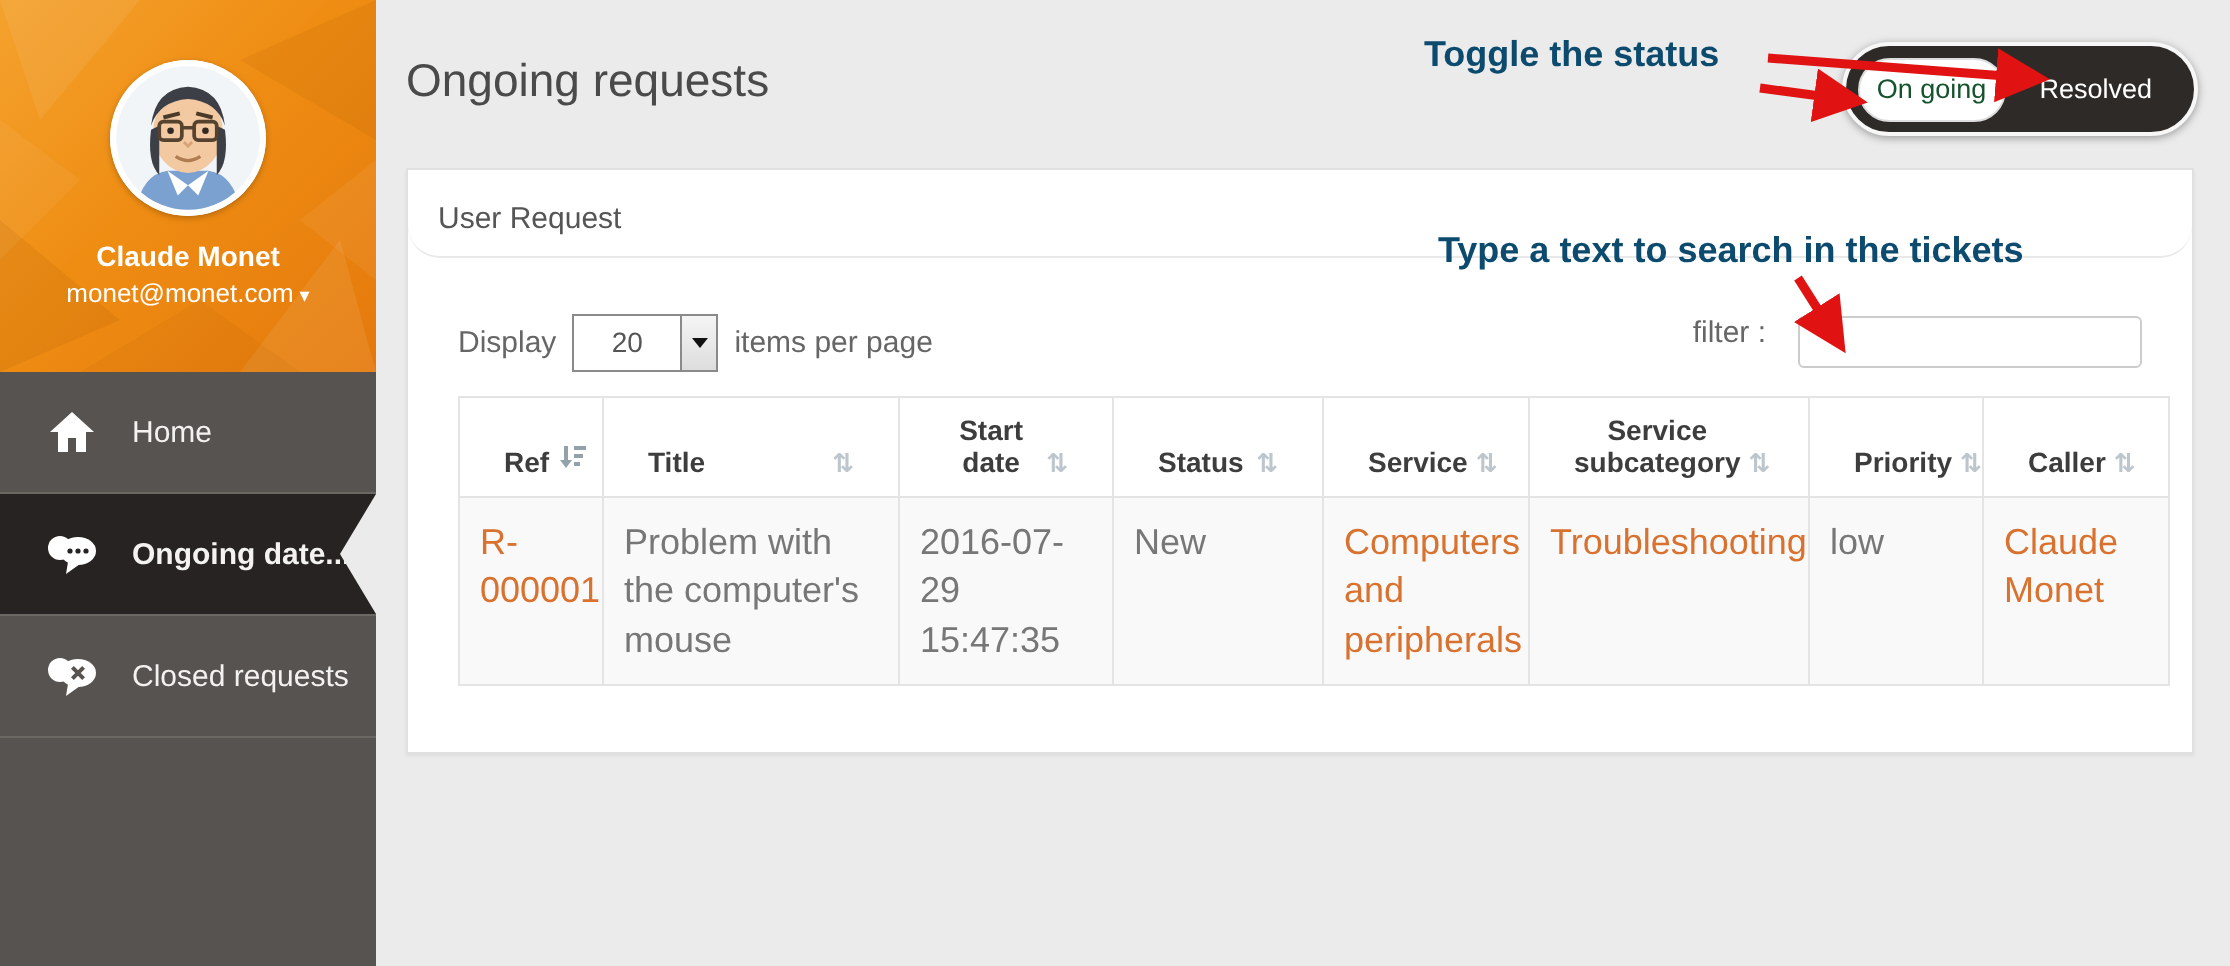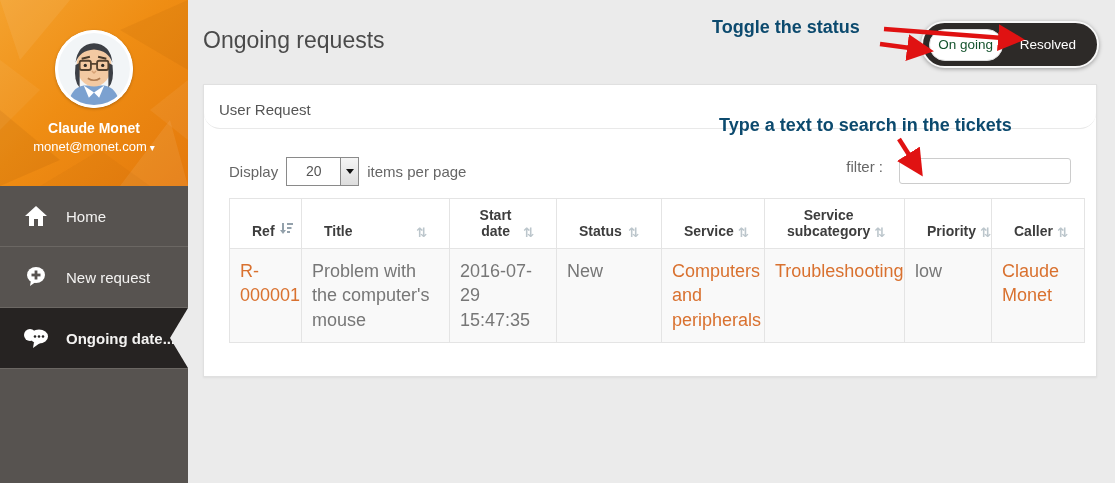--- a/index.html
+++ b/index.html
@@ -179,43 +179,43 @@
 
   <nav>
     <div class="nav-item">
       <span class="nav-icon">
         <svg width="24" height="22" viewBox="0 0 24 22">
           <polygon points="12,1 23,11 19,11 19,21 14,21 14,14 10,14 10,21 5,21 5,11 1,11" fill="#fff"></polygon>
         </svg>
       </span>
       <span>Home</span>
     </div>
-    <div class="nav-item">
-      <span class="nav-icon">
-        <svg width="24" height="22" viewBox="0 0 24 22">
-          <ellipse cx="12" cy="9" rx="9" ry="8" fill="#fff"></ellipse>
-          <polygon points="7,14 6,20 13,15" fill="#fff"></polygon>
-          <rect x="10.6" y="4.5" width="2.8" height="9" class="cut"></rect>
-          <rect x="7.5" y="7.6" width="9" height="2.8" class="cut"></rect>
-        </svg>
-      </span>
-      <span>New request</span>
-    </div>
     <div class="nav-item active">
       <span class="nav-icon">
         <svg width="26" height="22" viewBox="0 0 26 22">
           <circle cx="7" cy="8" r="6" fill="#fff"></circle>
           <ellipse cx="16" cy="9.5" rx="9" ry="7" fill="#fff" stroke-width="1.6" class="ring"></ellipse>
           <polygon points="11,15 10,21 17,16" fill="#fff"></polygon>
           <circle cx="12" cy="9.5" r="1.3" class="cut"></circle>
           <circle cx="16" cy="9.5" r="1.3" class="cut"></circle>
           <circle cx="20" cy="9.5" r="1.3" class="cut"></circle>
         </svg>
       </span>
       <span>Ongoing date...</span>
+    </div>
+    <div class="nav-item">
+      <span class="nav-icon">
+        <svg width="26" height="22" viewBox="0 0 26 22">
+          <circle cx="7" cy="8" r="6" fill="#fff"></circle>
+          <ellipse cx="16" cy="9.5" rx="9" ry="7" fill="#fff"></ellipse>
+          <polygon points="11,15 10,21 17,16" fill="#fff"></polygon>
+          <path d="M13.2 6.7 L18.8 12.3 M18.8 6.7 L13.2 12.3" stroke-width="2" class="cutstroke" stroke="#575350"></path>
+        </svg>
+      </span>
+      <span>Closed requests</span>
     </div>
   </nav>
 </div>
 
 <div class="main">
   <h1 class="page-title">Ongoing requests</h1>
 
   <div class="status-toggle">
     <button class="seg ongoing">On going</button>
     <button class="seg resolved">Resolved</button>

